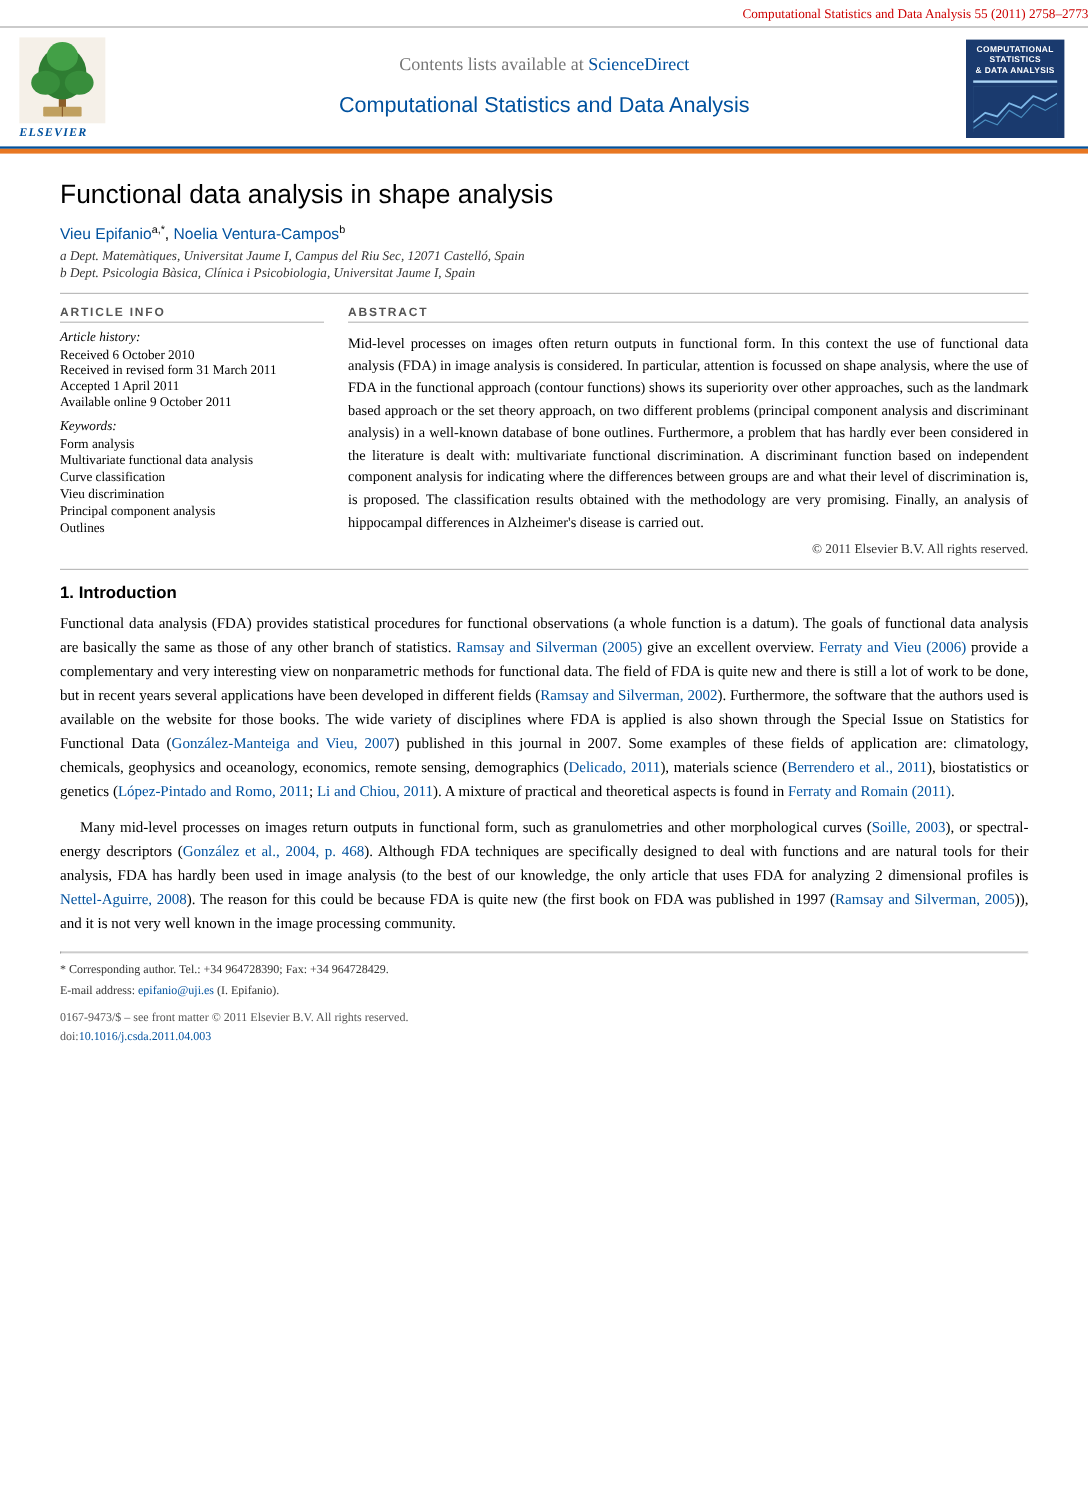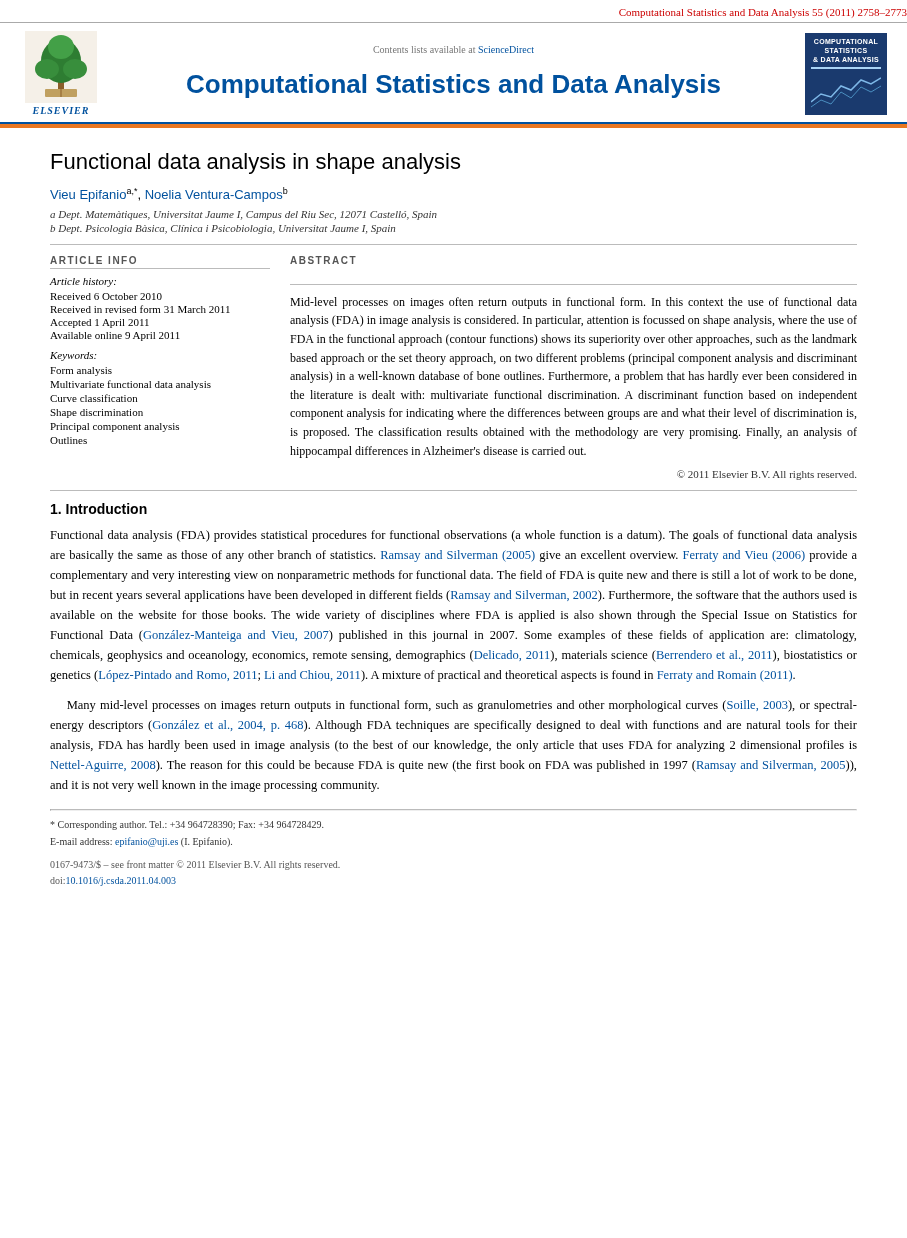--- a/index.html
+++ b/index.html
@@ -27,50 +27,49 @@
       padding: 8px 16px 6px;
       border-bottom: 2px solid #00519e;
     }
     .journal-header-left {
       width: 90px;
       flex-shrink: 0;
     }
     .elsevier-logo {
       display: flex;
       flex-direction: column;
-      align-items: center;
     }
     .elsevier-tree {
       width: 72px;
       height: 72px;
     }
     .elsevier-text {
       font-size: 10px;
       color: #00519e;
       font-style: italic;
       font-weight: bold;
       letter-spacing: 1px;
       margin-top: 2px;
     }
 
     .journal-header-center {
       flex: 1;
       text-align: center;
     }
     .science-direct-link {
-      font-size: 10px;
+      font-size: 15px;
       color: #777;
       margin-bottom: 14px;
     }
     .science-direct-link a { color: #00519e; text-decoration: none; }
     .journal-title {
-      font-size: 26px;
+      font-size: 18px;
       color: #00519e;
       font-family: Arial, sans-serif;
-      font-weight: bold;
+      font-weight: normal;
       line-height: 1.2;
       margin-bottom: 2px;
     }
     .journal-homepage {
       font-size: 11px;
       color: #777;
     }
     .journal-homepage a { color: #00519e; text-decoration: none; }
 
     .journal-header-right {
@@ -210,21 +209,21 @@
 
     .abstract-header {
       font-family: Arial, sans-serif;
       font-size: 10px;
       letter-spacing: 1.5px;
       font-weight: bold;
       color: #555;
       text-transform: uppercase;
       margin-bottom: 8px;
       border-bottom: 1px solid #bbb;
-      padding-bottom: 18px;
+      padding-bottom: 2px;
     }
 
     .abstract-text {
       font-size: 12px;
       line-height: 1.55;
       text-align: justify;
     }
 
     .copyright-line {
       font-size: 11px;
@@ -348,28 +347,28 @@
 
   <div class="two-col">
 
     <div class="col-left">
       <div class="article-info-header">ARTICLE INFO</div>
 
       <div class="history-label">Article history:</div>
       <div class="history-item">Received 6 October 2010</div>
       <div class="history-item">Received in revised form 31 March 2011</div>
       <div class="history-item">Accepted 1 April 2011</div>
-      <div class="history-item">Available online 9 April 2011</div>
+      <div class="history-item">Available online 9 October 2011</div>
 
       <div class="keywords-section">
         <div class="keywords-label">Keywords:</div>
         <div class="keyword-item black">Form analysis</div>
         <div class="keyword-item black">Multivariate functional data analysis</div>
         <div class="keyword-item black">Curve classification</div>
-        <div class="keyword-item black">Shape discrimination</div>
+        <div class="keyword-item black">Vieu discrimination</div>
         <div class="keyword-item black">Principal component analysis</div>
         <div class="keyword-item black">Outlines</div>
       </div>
     </div>
 
     <div class="col-right">
       <div class="abstract-header">ABSTRACT</div>
       <p class="abstract-text">Mid-level processes on images often return outputs in functional form. In this context the use of functional data analysis (FDA) in image analysis is considered. In particular, attention is focussed on shape analysis, where the use of FDA in the functional approach (contour functions) shows its superiority over other approaches, such as the landmark based approach or the set theory approach, on two different problems (principal component analysis and discriminant analysis) in a well-known database of bone outlines. Furthermore, a problem that has hardly ever been considered in the literature is dealt with: multivariate functional discrimination. A discriminant function based on independent component analysis for indicating where the differences between groups are and what their level of discrimination is, is proposed. The classification results obtained with the methodology are very promising. Finally, an analysis of hippocampal differences in Alzheimer's disease is carried out.</p>
       <div class="copyright-line">© 2011 Elsevier B.V. All rights reserved.</div>
     </div>

